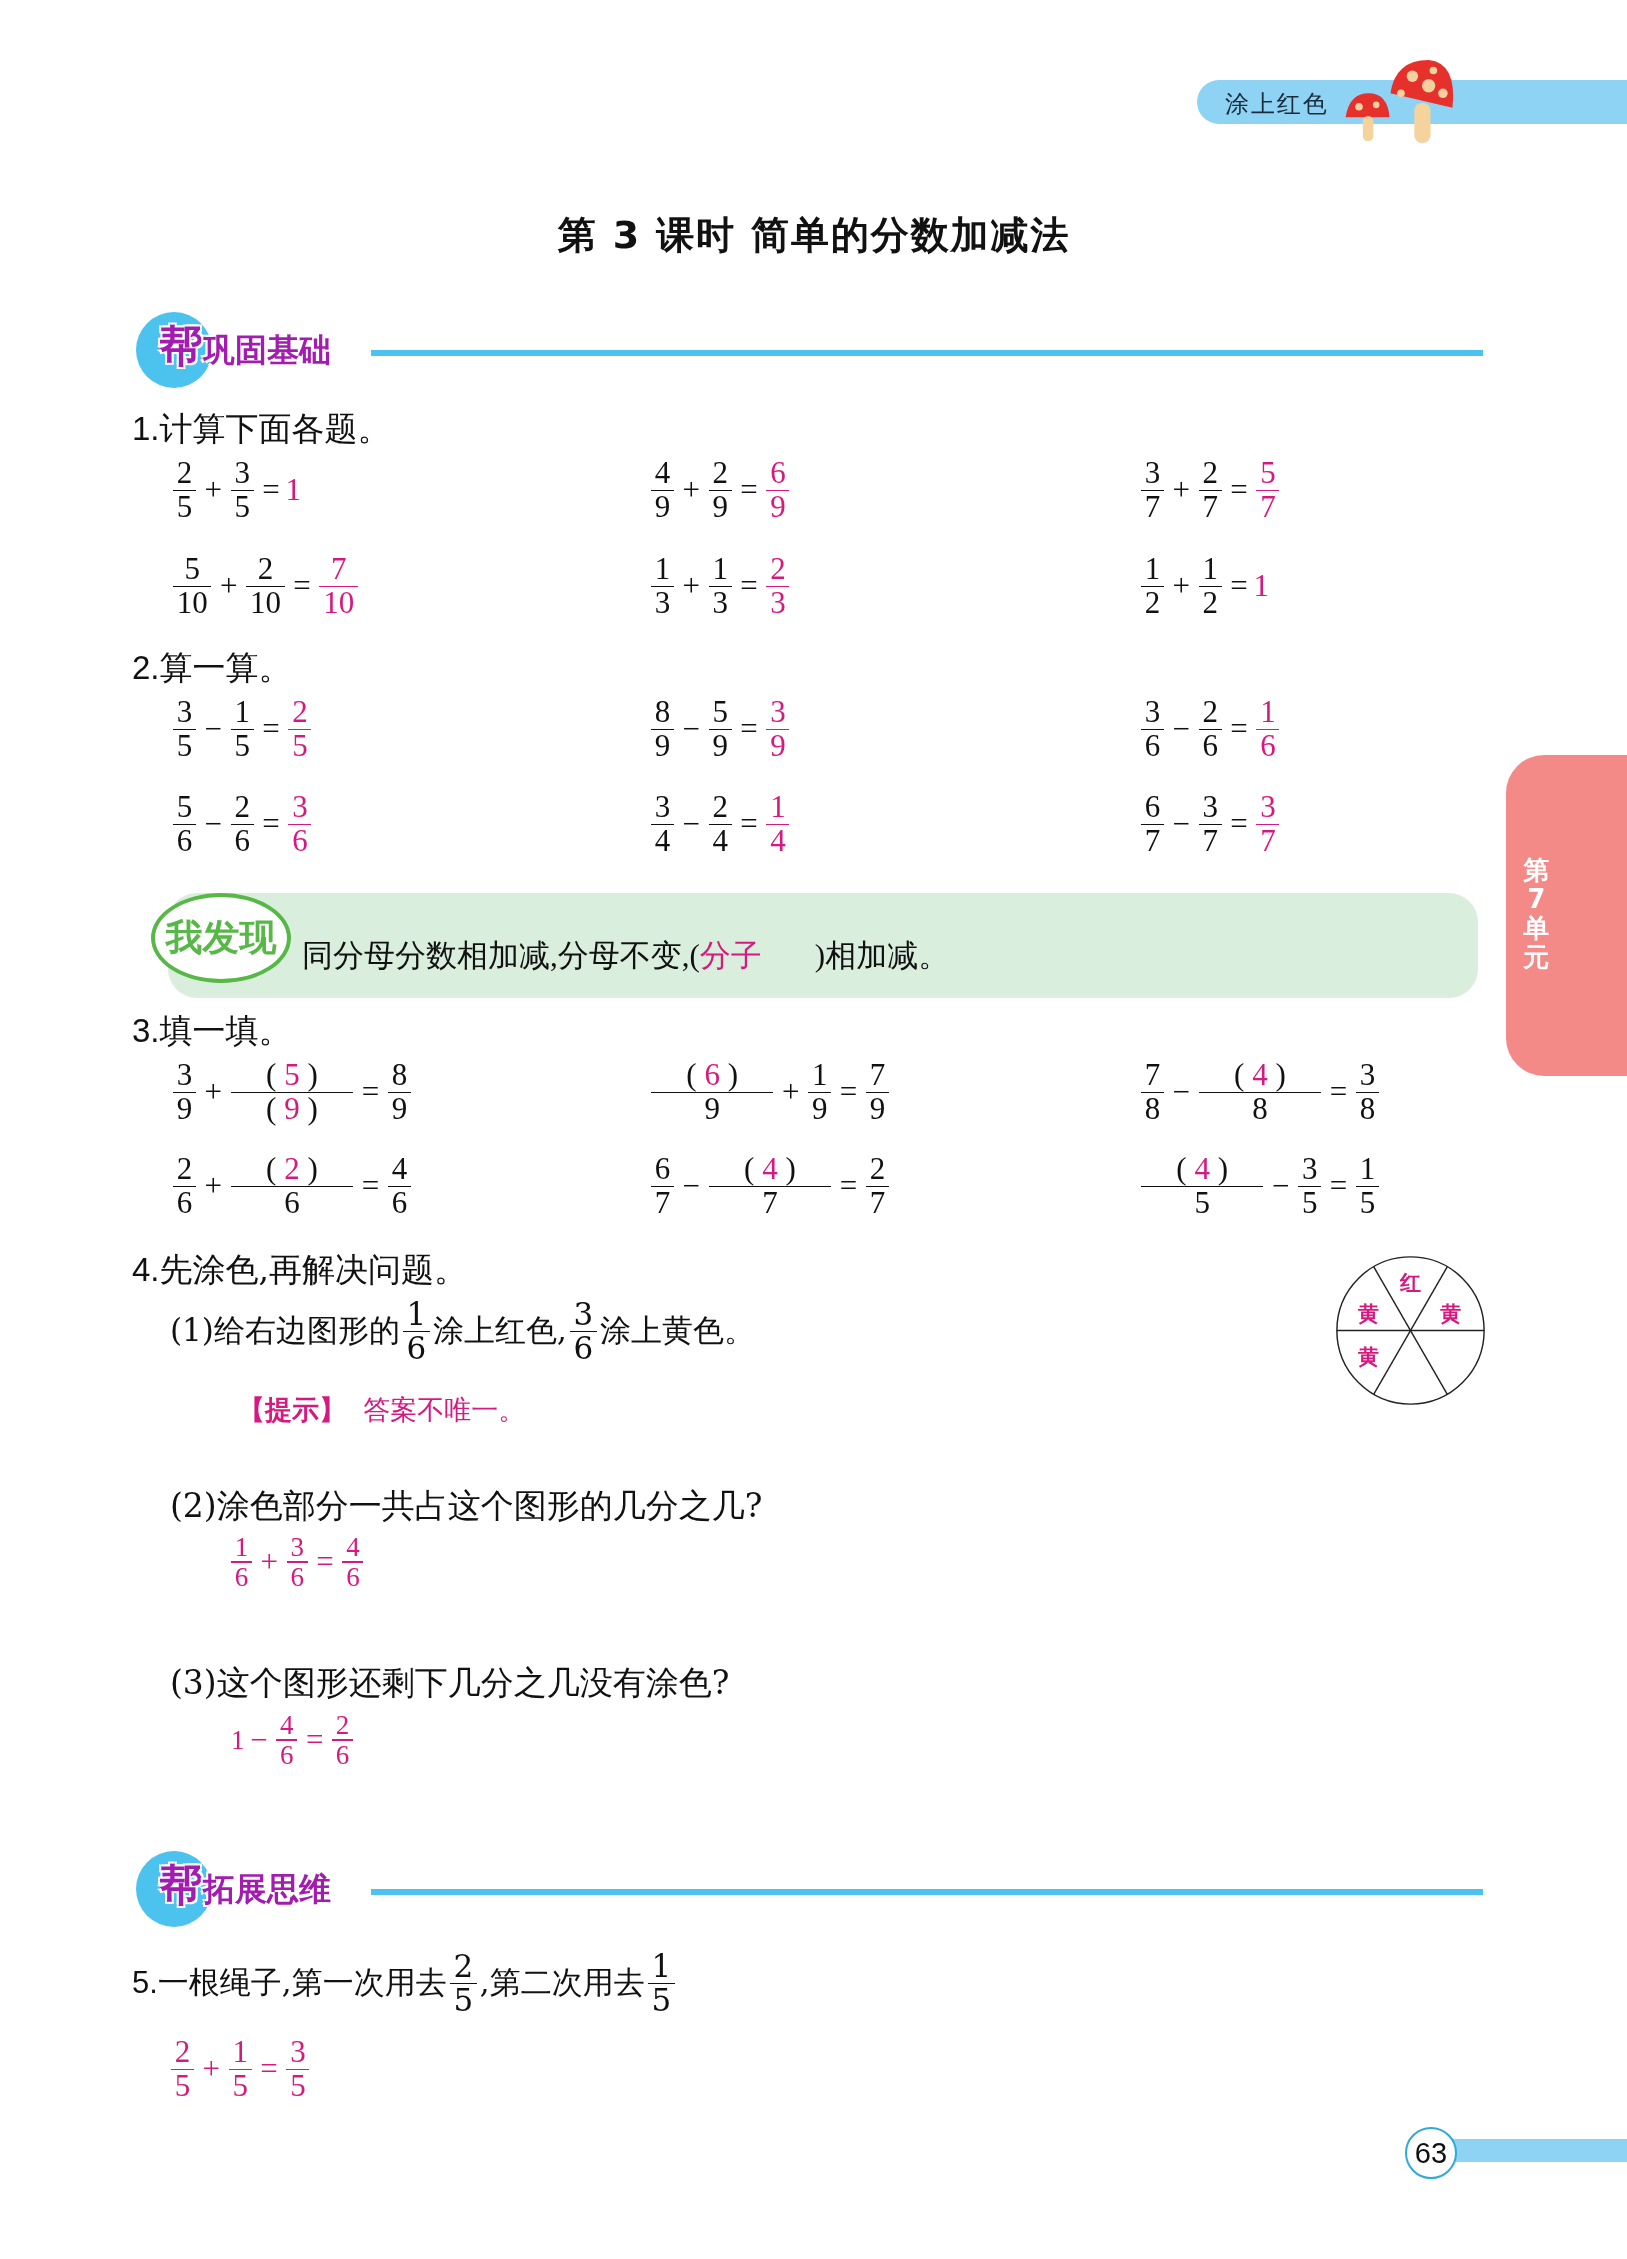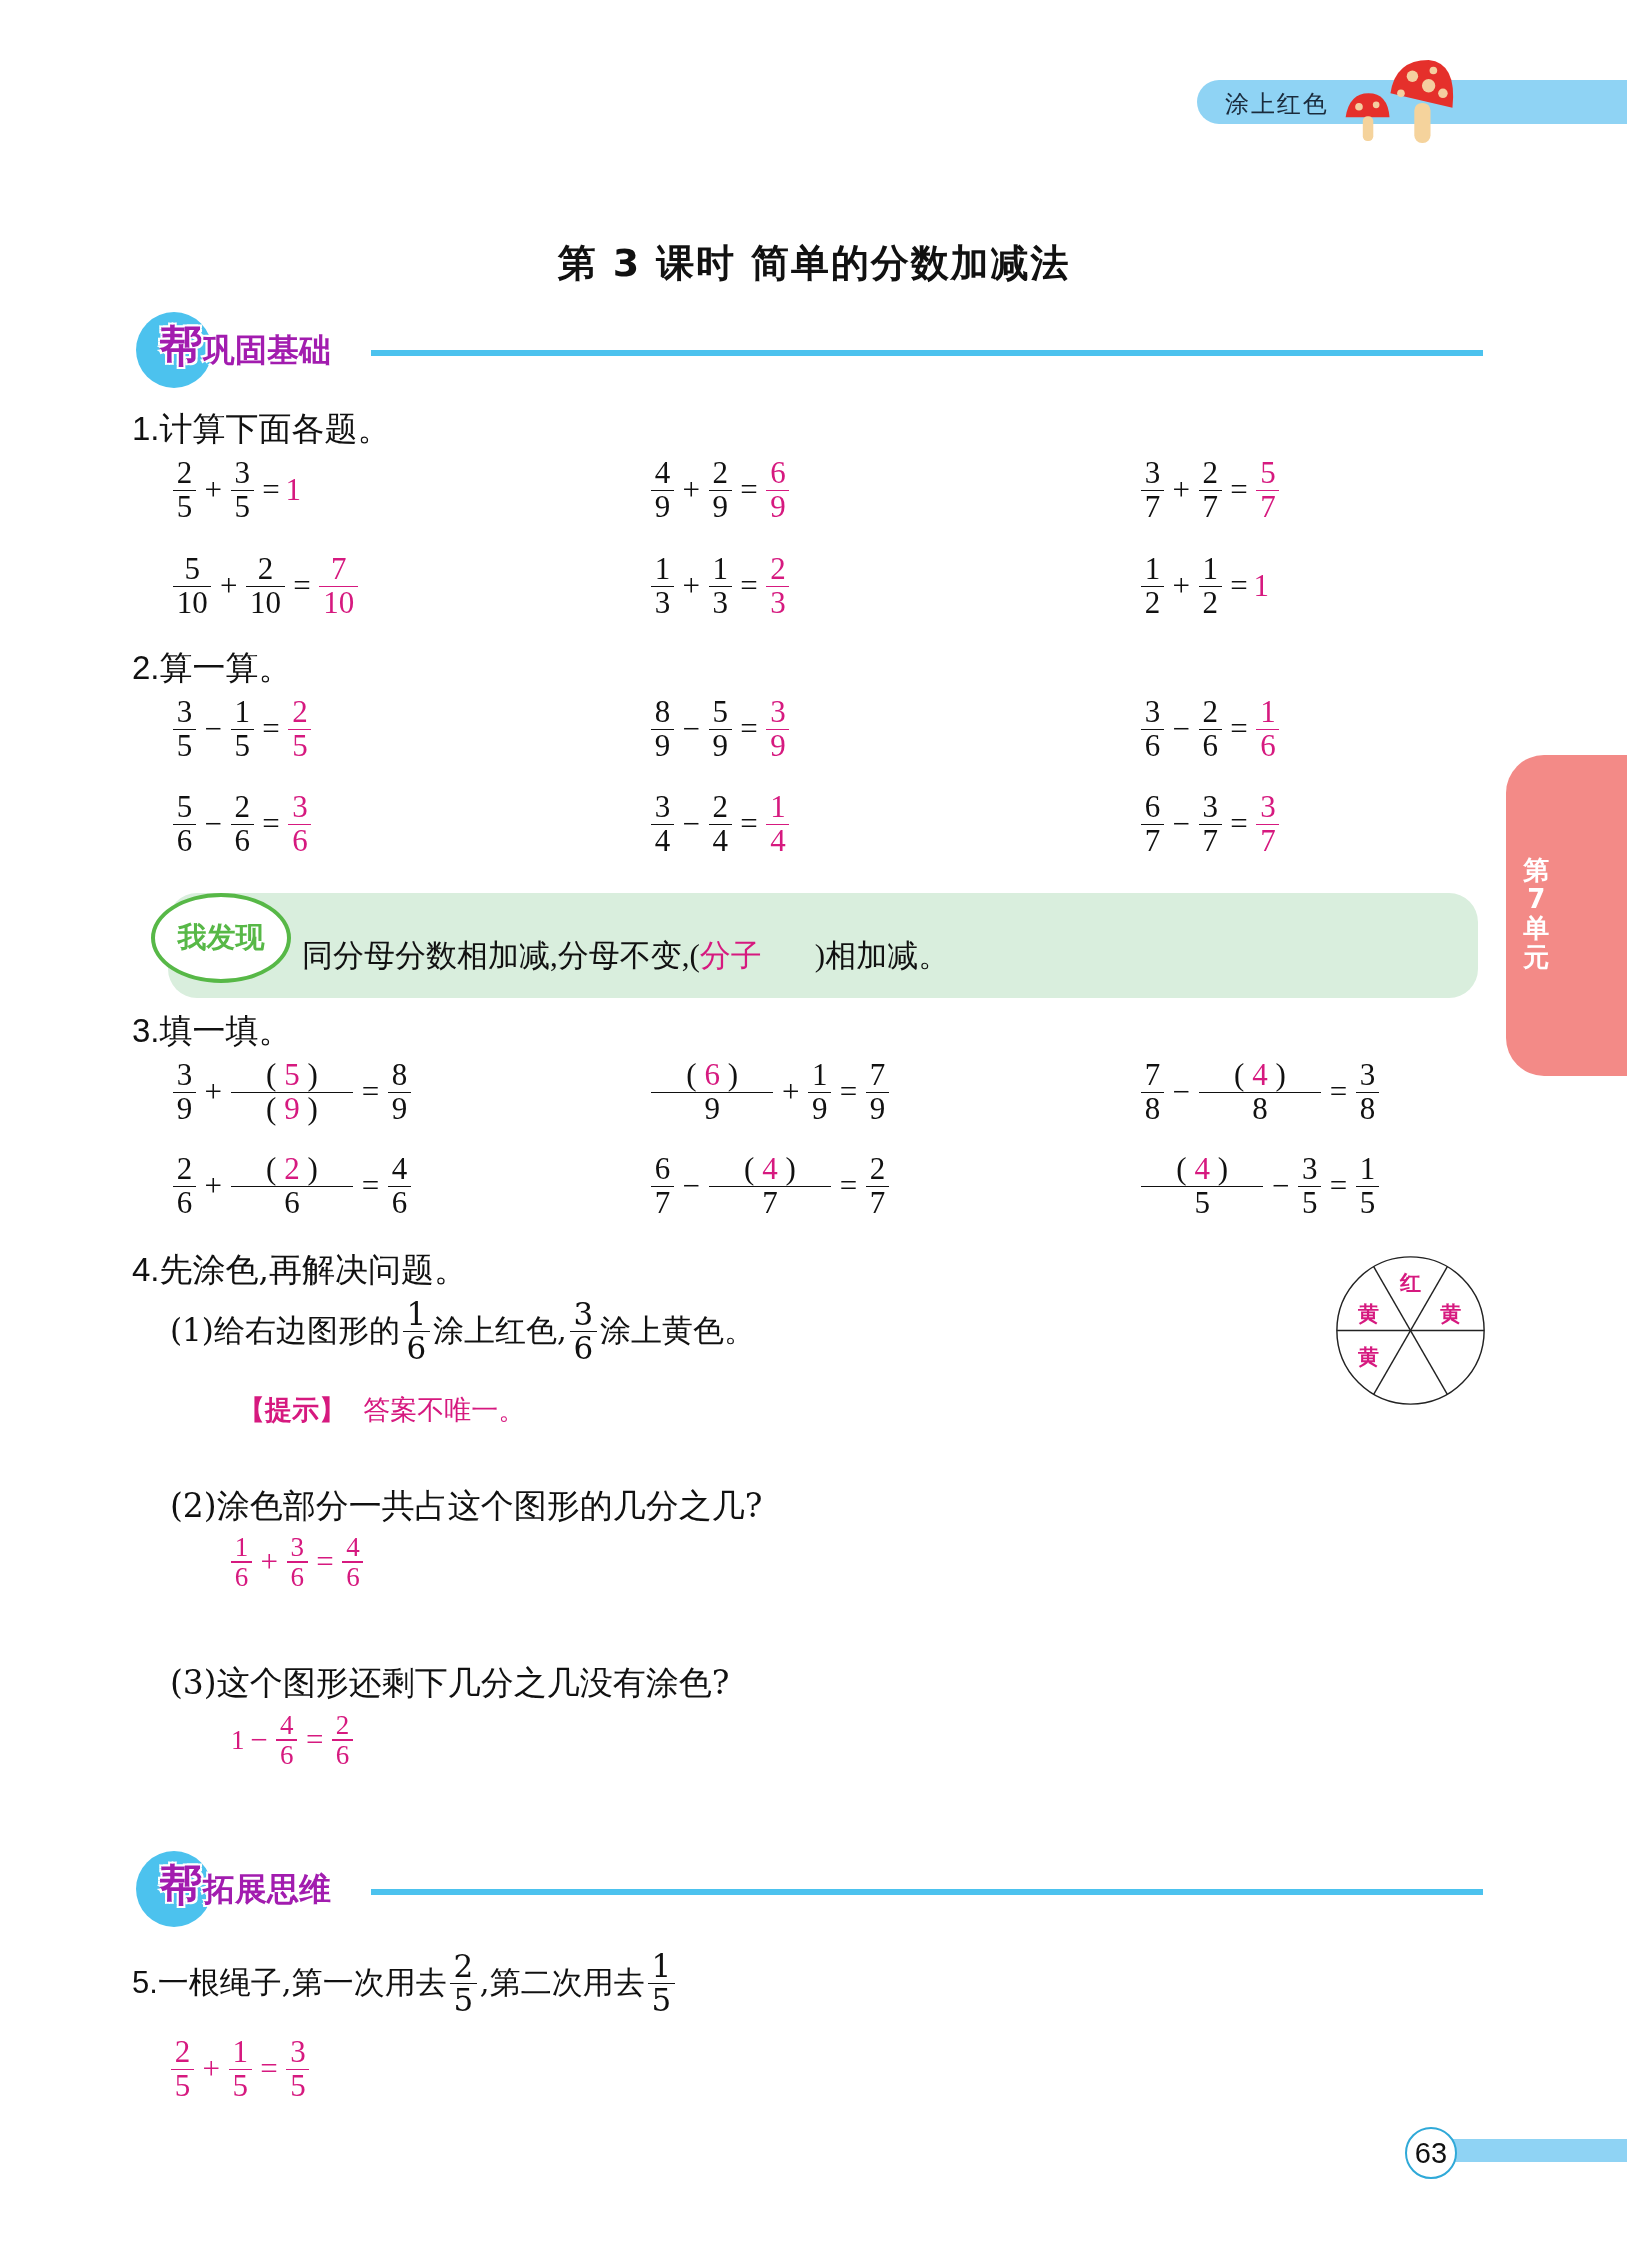--- a/index.html
+++ b/index.html
@@ -2,41 +2,41 @@
 <html><head>
 <meta charset="utf-8">
 <style>
   html,body{margin:0;padding:0;background:#fff;}
   body{width:1628px;height:2260px;position:relative;overflow:hidden;font-family:"Liberation Serif","DejaVu Serif",serif;color:#111;}
   .abs{position:absolute;}
   .pink{color:#d6197f;}
   
   .brand-bar{left:1197px;top:80px;width:431px;height:44px;background:#8fd3f4;border-radius:22px 0 0 22px;}
   .brand-text{left:1225px;top:88px;font-family:"DejaVu Sans",sans-serif;font-size:24px;letter-spacing:1.9px;color:#1a2b3c;}
-  .title{left:0;width:1628px;top:210px;text-align:center;font-family:"DejaVu Sans",sans-serif;font-weight:bold;font-size:38px;letter-spacing:1.9px;margin-top:28px;}
+  .title{left:0;width:1628px;top:210px;text-align:center;font-family:"DejaVu Sans",sans-serif;font-weight:bold;font-size:38px;letter-spacing:1.9px;}
   
   .sec-circle{width:76px;height:76px;border-radius:50%;background:#4cc2ee;}
   .sec-title{font-family:"DejaVu Sans",sans-serif;font-weight:bold;color:#a21caf;font-size:32px;-webkit-text-stroke:0px;text-shadow:1.9px 1.9px 0 #fff,-1.9px -1.9px 0 #fff,1.9px -1.9px 0 #fff,-1.9px 1.9px 0 #fff;}
   .sec-title .big{font-size:44px;}
   .sec-line{height:5.7px;background:#4cc2ee;}
   
   .q{font-size:33px;font-family:"DejaVu Serif","Liberation Serif",serif;}
   .q .num{font-family:"Liberation Sans",sans-serif;}
   .eq{display:flex;align-items:center;font-size:31px;}
   .frac{display:inline-flex;flex-direction:column;align-items:center;line-height:1.05;margin:0 2.9px;}
   .frac .n{padding:0 3.8px;}
   .frac .bar{height:1.9px;background:currentColor;align-self:stretch;}
   .frac .d{padding:0 3.8px;}
   .op{margin:0 5.7px;font-size:31px;}
   .blank{display:inline-block;min-width:84px;text-align:center;}
   .blank .pr{color:#111;}
   .wide{min-width:115px;}
   
   .disc{left:168px;top:893px;width:1310px;height:105px;background:#d9eedd;border-radius:29px;}
-  .disc-bubble{left:151px;top:893px;width:132px;height:82px;border:4.8px solid #57b847;border-radius:50%;background:#fff;display:flex;align-items:center;justify-content:center;font-family:"DejaVu Sans",sans-serif;font-weight:bold;font-size:29px;color:#57b847;}
+  .disc-bubble{left:151px;top:893px;width:132px;height:82px;border:4.8px solid #57b847;border-radius:50%;background:#fff;display:flex;align-items:center;justify-content:center;font-family:"DejaVu Sans",sans-serif;font-weight:bold;font-size:37px;color:#57b847;}
   .disc-text{left:302px;top:935px;font-size:31px;}
   
   .side-tab{left:1506px;top:755px;width:121px;height:321px;background:#f38a87;border-radius:38px 0 0 38px;}
   .side-text{left:1520px;top:856px;width:32.5px;color:#fff;font-family:"DejaVu Sans",sans-serif;font-weight:bold;font-size:26px;line-height:29px;text-align:center;}
   
   .pg-bar{left:1443px;top:2139px;width:184px;height:23px;background:#8fd3f4;}
   .pg-circle{left:1405px;top:2127px;width:48px;height:48px;border:2.9px solid #2fa9d8;border-radius:50%;background:#fff;display:flex;align-items:center;justify-content:center;font-family:"Liberation Sans",sans-serif;font-size:29px;}
   .hint{font-family:"DejaVu Sans",sans-serif;font-size:27px;color:#d6197f;}
   .hint b{font-weight:bold;margin-left:16px;}
 </style>

